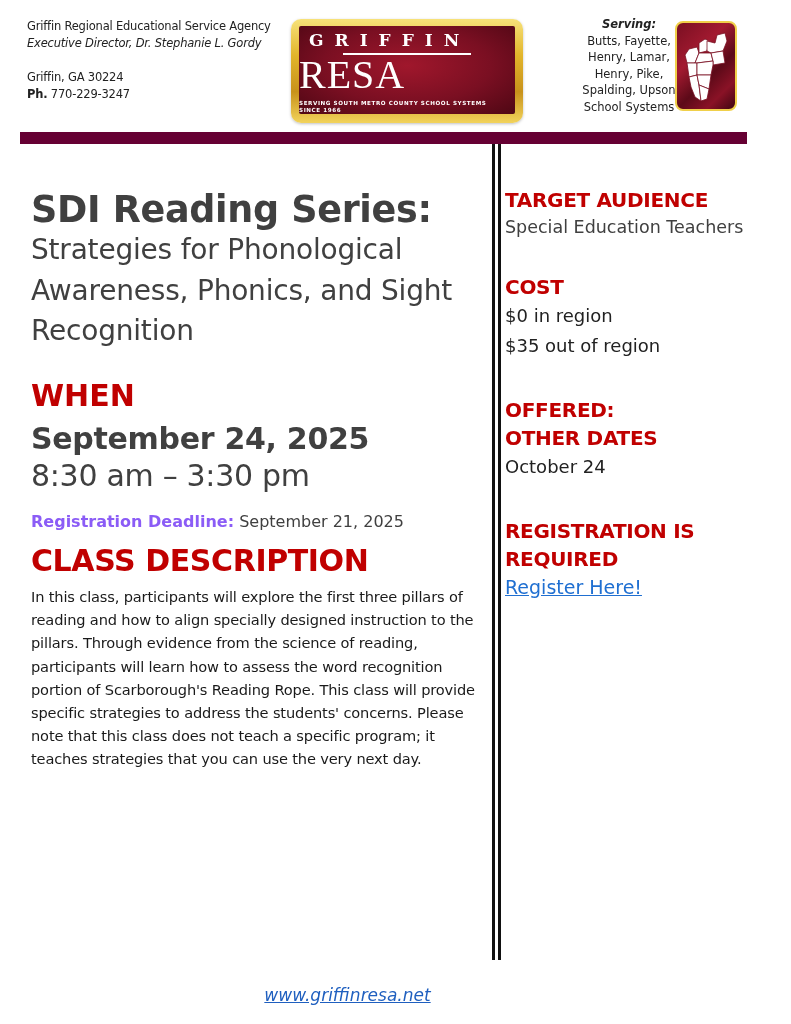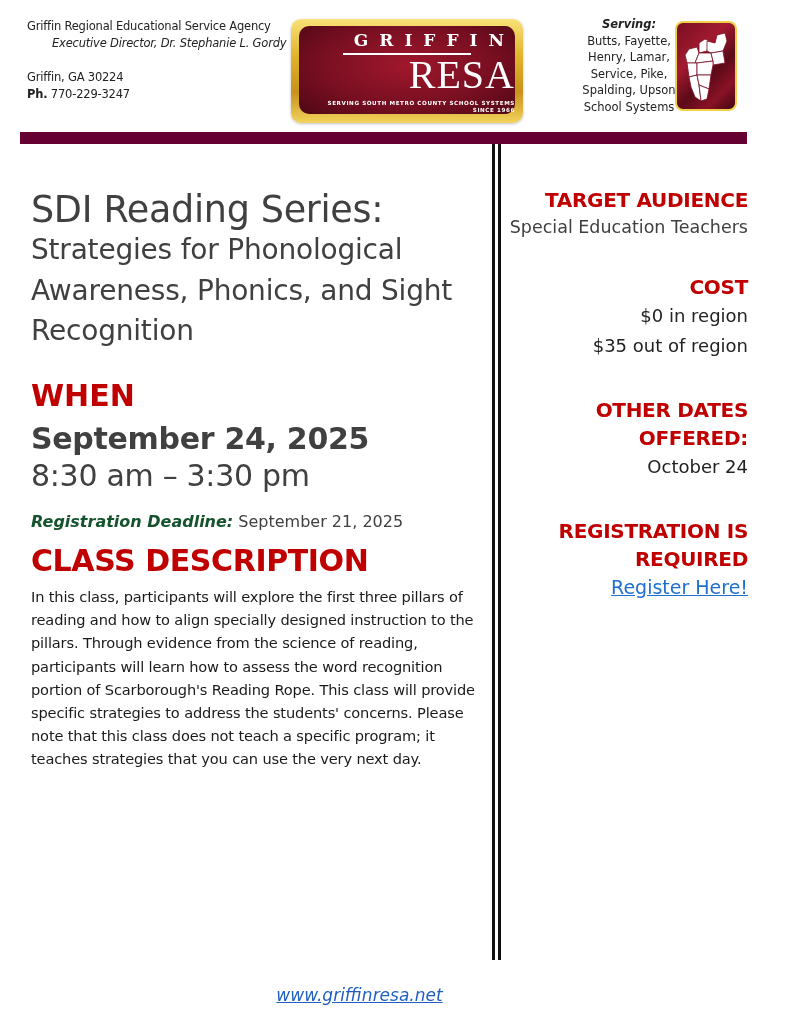--- a/index.html
+++ b/index.html
@@ -1,31 +1,31 @@
 <!DOCTYPE html>
 <html><head>
 <meta charset="utf-8">
 <style>
   html, body { margin:0; padding:0; background:#ffffff; }
   body { width:791px; height:1024px; position:relative; overflow:hidden; font-family:"DejaVu Sans", "Liberation Sans", sans-serif; color:#222; }
   .abs { position:absolute; }
 
   
   .hdr-left { left:27px; top:18px; font-size:11.5px; line-height:17px; color:#222; letter-spacing:-0.2px; }
-  .hdr-left .italic { font-style:italic;margin-left:25px; }
+  .hdr-left .italic { font-style:italic; }
   .hdr-left .gap { height:17px; }
   .hdr-left .ph-b { font-weight:bold; }
 
   
   .logo { left:291px; top:19px; width:232px; height:104px; border-radius:10px;
           background:linear-gradient(180deg,#f7e27a 0%,#e2b52b 35%,#c8921b 70%,#f2d35b 100%);
           box-shadow:0 1px 3px rgba(0,0,0,0.25); }
-  .logo-inner { position:absolute; left:8px; top:7px; right:8px; bottom:9px; border-radius:10px;
+  .logo-inner { position:absolute; left:8px; top:7px; right:8px; bottom:9px; border-radius:2px;
           background:radial-gradient(ellipse at 50% 45%, #a0172c 0%, #7a0f22 55%, #4e0714 100%);
-          text-align:right; color:#fff; }
+          text-align:left; color:#fff; }
   .logo-griffin { position:absolute; left:0; right:0; top:4px; font-family:"DejaVu Serif","Liberation Serif",serif; font-size:17px; letter-spacing:11px; font-weight:bold; padding-left:10px; }
   .logo-rule { position:absolute; left:44px; right:44px; top:27px; height:1.5px; background:#fff; }
   .logo-resa { position:absolute; left:0; right:0; top:23px; font-family:"Liberation Serif","DejaVu Serif",serif; font-size:40px; font-weight:normal; letter-spacing:1px; line-height:52px; }
   .logo-tag1 { position:absolute; left:0; right:0; top:74px; font-size:5.6px; font-weight:bold; letter-spacing:0.6px; }
   .logo-tag2 { position:absolute; left:0; right:0; top:80.5px; font-size:5.6px; font-weight:bold; letter-spacing:0.6px; }
 
   
   .serving { left:570px; top:16px; width:118px; text-align:center; font-size:11.5px; line-height:16.5px; color:#222; }
   .serving .head { font-style:italic; font-weight:bold; }
 
@@ -35,41 +35,41 @@
                border:2.5px solid #f0d04a; box-sizing:border-box; }
   .map-badge svg { position:absolute; left:4px; top:6px; }
 
   
   .bar { left:20px; top:132px; width:727px; height:12px; background:#660033; }
 
   
   .vline { top:144px; width:3px; height:816px; background:#111; }
 
   
-  .title1 { left:31px; top:188px; font-size:36.5px; font-weight:normal; color:#404040; letter-spacing:-0.3px; line-height:44px; }
+  .title1 { left:31px; top:188px; font-size:36.5px; font-weight:bold; color:#404040; letter-spacing:-0.3px; line-height:44px; }
   .title2 { left:31px; top:230px; width:440px; font-size:28px; font-weight:normal; color:#404040; line-height:40.5px; letter-spacing:-0.2px; }
 
   .when-h { left:31px; top:377px; font-size:30px; font-weight:bold; color:#c00000; line-height:38px; }
   .when-date { left:31px; top:420px; font-size:30px; color:#404040; line-height:38px; letter-spacing:-0.3px;font-weight:bold; }
   .when-time { left:31px; top:457px; font-size:30px; color:#404040; line-height:38px; letter-spacing:-0.3px; }
 
   .deadline { left:31px; top:511px; font-size:16px; line-height:22px; color:#404040; }
-  .deadline .lbl { color:#14532d; font-style:italic; font-weight:bold;text-align:center; }
+  .deadline .lbl { color:#8b5cf6; font-weight:bold;text-align:center; }
 
   .desc-h { left:31px; top:542px; font-size:30px; font-weight:bold; color:#c00000; line-height:38px; letter-spacing:-0.4px; }
   .desc-p { left:31px; top:585px; width:445px; font-size:14.6px; line-height:23.2px; color:#1a1a1a; letter-spacing:-0.15px; }
 
   
-  .rcol { left:478px; width:270px; text-align:right; }
+  .rcol { left:505px; width:270px; text-align:left; }
   .r-h { font-size:20px; font-weight:bold; color:#c00000; line-height:28px; letter-spacing:-0.3px; }
   .r-t { font-size:18px; line-height:30px; color:#222; }
   .r-t.grey { color:#404040; font-size:17.5px; line-height:26px; }
   .r-link { font-size:19px; line-height:28px; color:#1f6fd1; text-decoration:underline; cursor:pointer; }
 
-  .footer-link { left:0; width:701px; top:984px; text-align:center; font-size:17px; line-height:22px; color:#1f5fbf; font-style:italic; text-decoration:underline; cursor:pointer; padding-left:12px; }
+  .footer-link { left:0; width:701px; top:984px; text-align:center; font-size:17px; line-height:22px; color:#1f5fbf; font-style:italic; text-decoration:underline; cursor:pointer; padding-left:0; }
   .footer-link span { position:relative; left:-3px; }
 </style>
 </head>
 <body>
 
 <div class="abs hdr-left">
   <div>Griffin Regional Educational Service Agency</div>
   <div class="italic">Executive Director, Dr. Stephanie L. Gordy</div>
   <div class="gap"></div>
   <div>Griffin, GA  30224</div>
@@ -83,21 +83,21 @@
     <div class="logo-resa">RESA</div>
     <div class="logo-tag1">SERVING SOUTH METRO COUNTY SCHOOL SYSTEMS</div>
     <div class="logo-tag2">SINCE 1966</div>
   </div>
 </div>
 
 <div class="abs serving">
   <div class="head">Serving:</div>
   <div>Butts, Fayette,</div>
   <div>Henry, Lamar,</div>
-  <div>Service, Pike,</div>
+  <div>Henry, Pike,</div>
   <div>Spalding, Upson</div>
   <div>School Systems</div>
 </div>
 
 <div class="abs map-badge">
   <svg width="52" height="78" viewBox="0 0 52 78">
     <g fill="#ffffff" stroke="#7a0f22" stroke-width="0.8">
       <path d="M8 20 L16 18 L18 24 L14 34 L6 34 L4 26 Z"></path>
       <path d="M18 14 L24 10 L28 12 L26 22 L18 24 Z"></path>
       <path d="M26 12 L34 14 L36 6 L44 4 L46 12 L42 22 L30 24 L26 22 Z"></path>
@@ -137,22 +137,22 @@
   <div class="r-t grey">Special Education Teachers</div>
 </div>
 
 <div class="abs rcol" style="top:273px;">
   <div class="r-h">COST</div>
   <div class="r-t">$0 in region</div>
   <div class="r-t">$35 out of region</div>
 </div>
 
 <div class="abs rcol" style="top:396px;">
+  <div class="r-h">OFFERED:</div>
   <div class="r-h">OTHER DATES</div>
-  <div class="r-h">OFFERED:</div>
   <div class="r-t">October 24</div>
 </div>
 
 <div class="abs rcol" style="top:517px;">
   <div class="r-h">REGISTRATION IS</div>
   <div class="r-h">REQUIRED</div>
   <div><a class="r-link">Register Here!</a></div>
 </div>
 
 <div class="abs footer-link">

